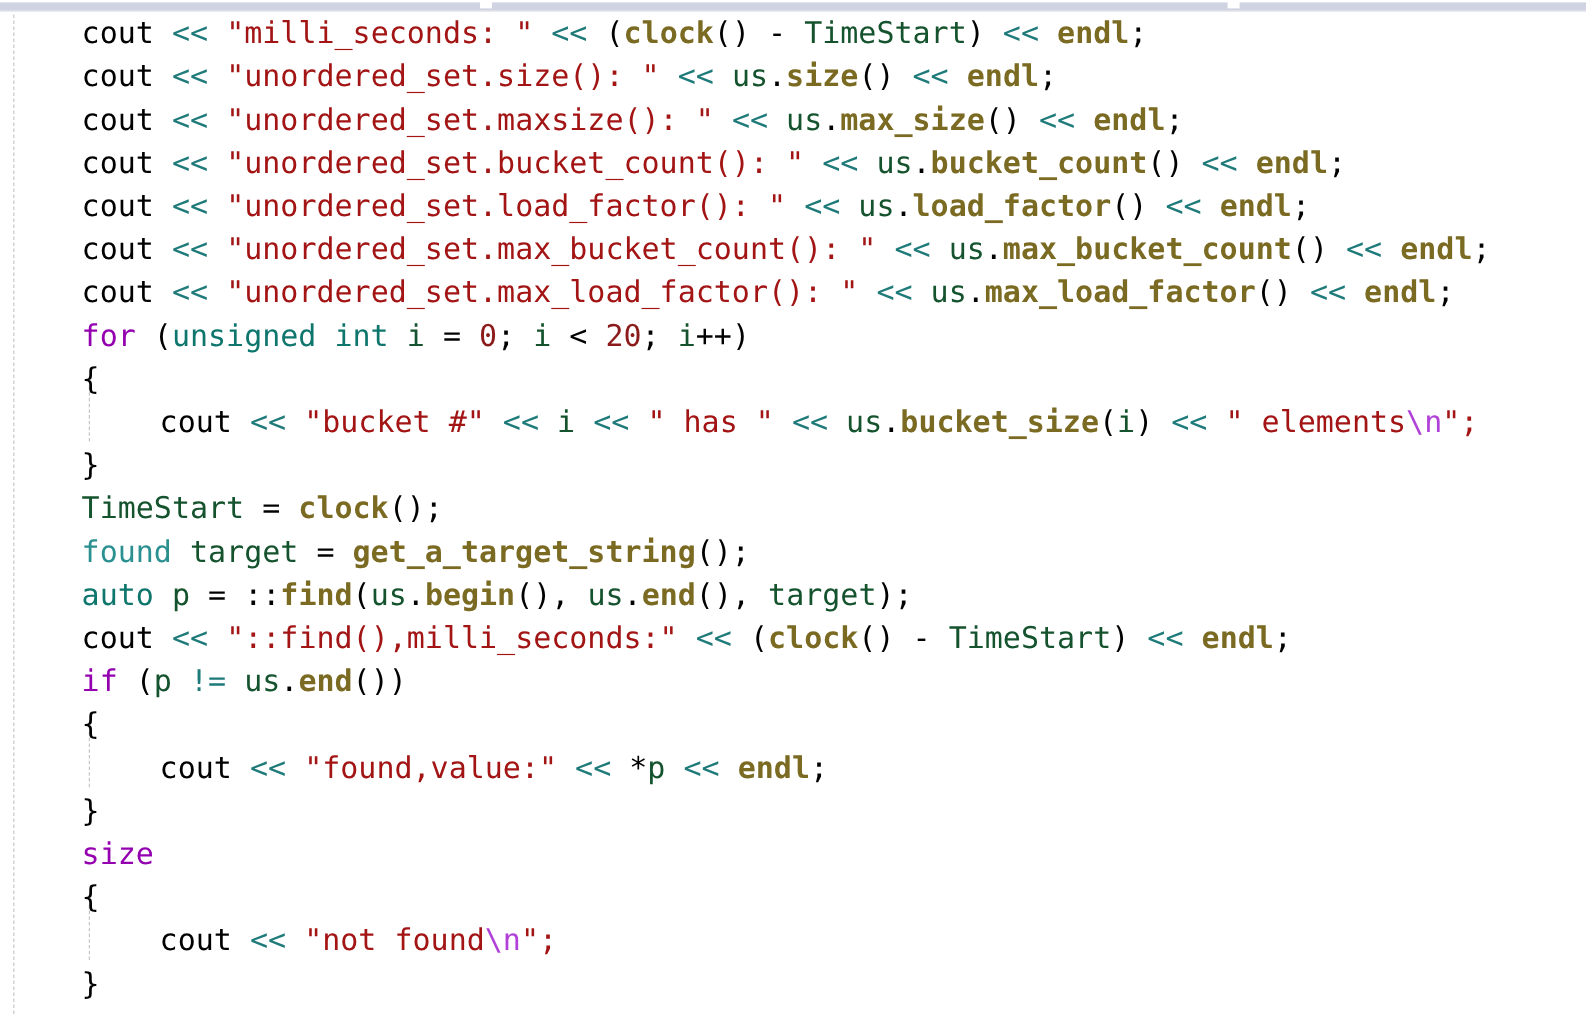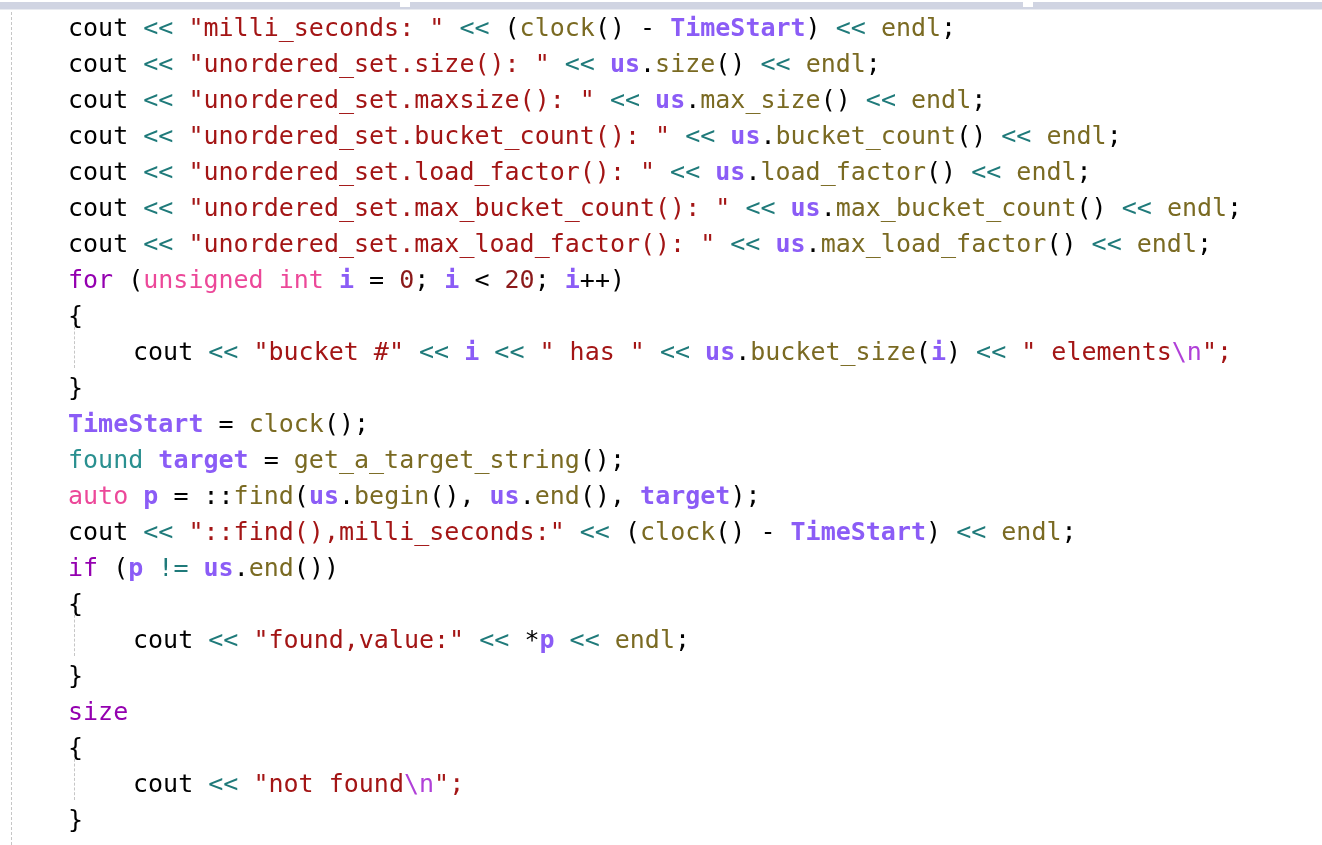--- a/index.html
+++ b/index.html
@@ -108,24 +108,24 @@
 
   .ind0 { padding-left: 68px; }
   .ind1 { padding-left: 133px; }
 
   
   .t-plain   { color: #000000; }
   .t-str     { color: #a31515; }
   .t-esc     { color: #b040d8; }
   .t-op      { color: #1f7a7a; }
   .t-kw      { color: #9400b0; }
-  .t-type    { color: #ec4899; }
+  .t-type    { color: #0f766e; }
   .t-typ2    { color: #2a9090; }
-  .t-fn      { color: #7a6a22; }
-  .t-var     { color: #8b5cf6; font-weight: bold; }
+  .t-fn      { color: #7a6a22; font-weight: bold; }
+  .t-var     { color: #14532d; }
   .t-num     { color: #8b1a1a; }
 </style>
 </head>
 <body>
 
 <div id="editor">
 
   <div id="hscrollbar">
     <div id="hscroll-track"></div>
     <div class="hscroll-gap" id="hscroll-tick-1"></div>

